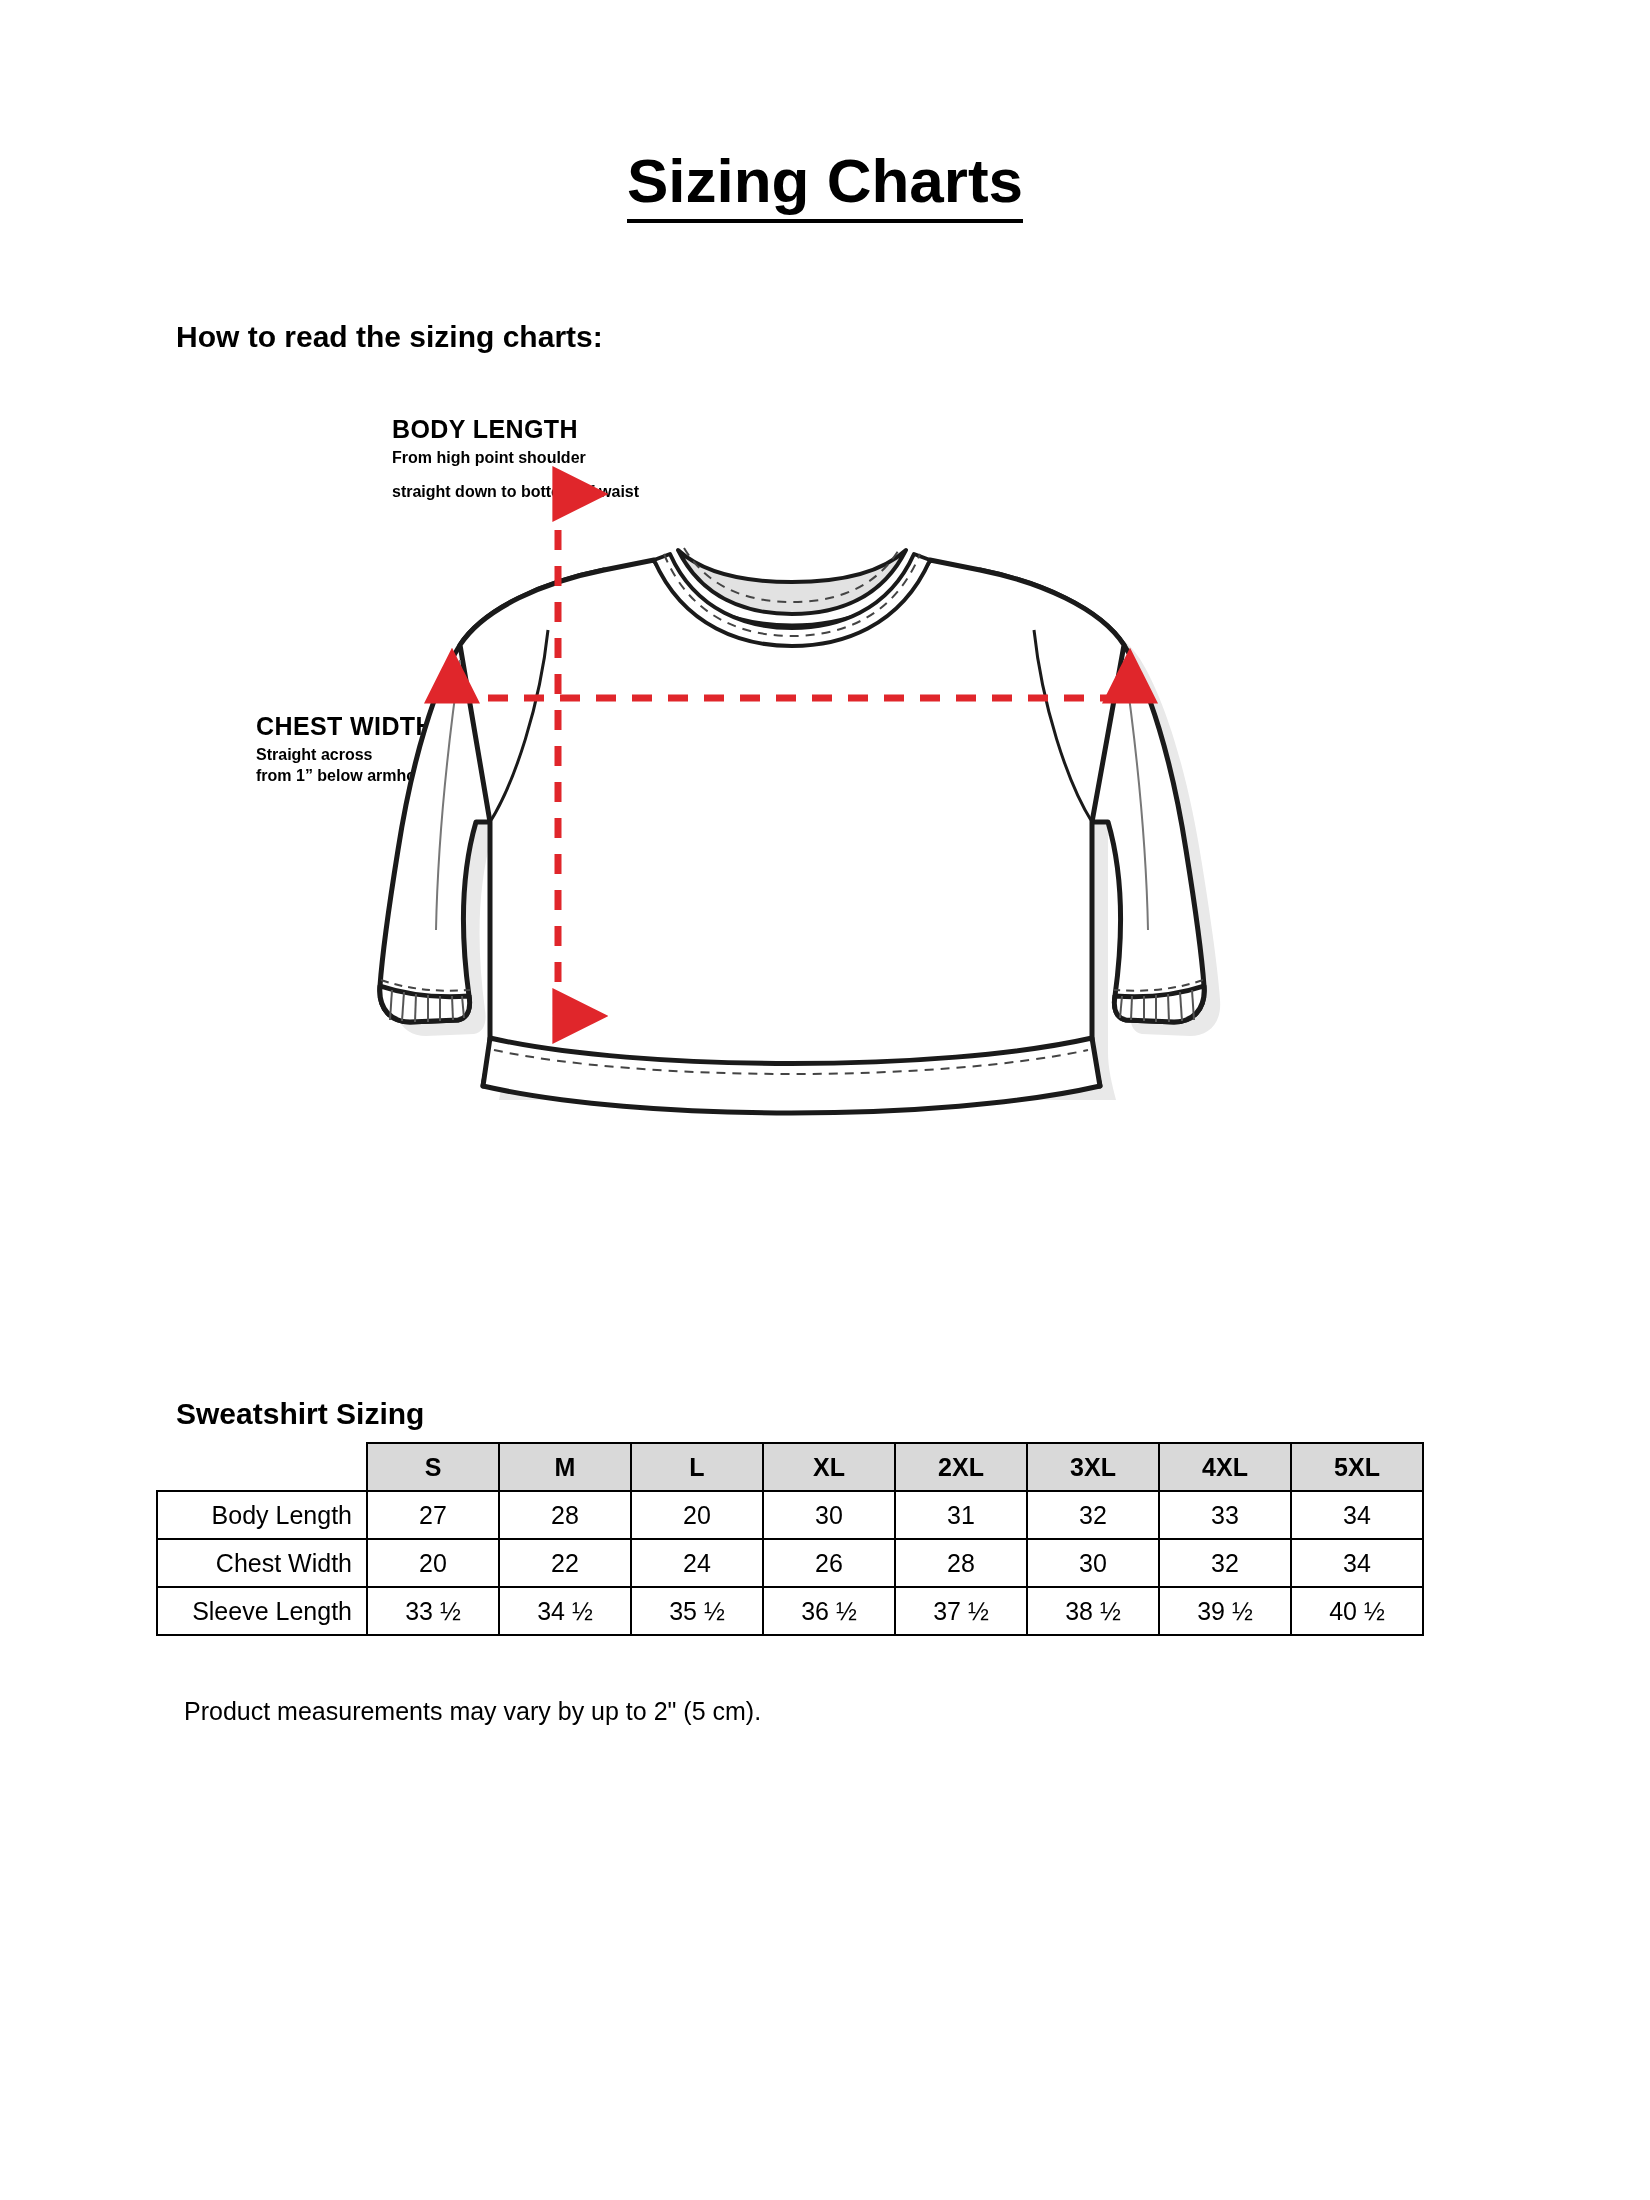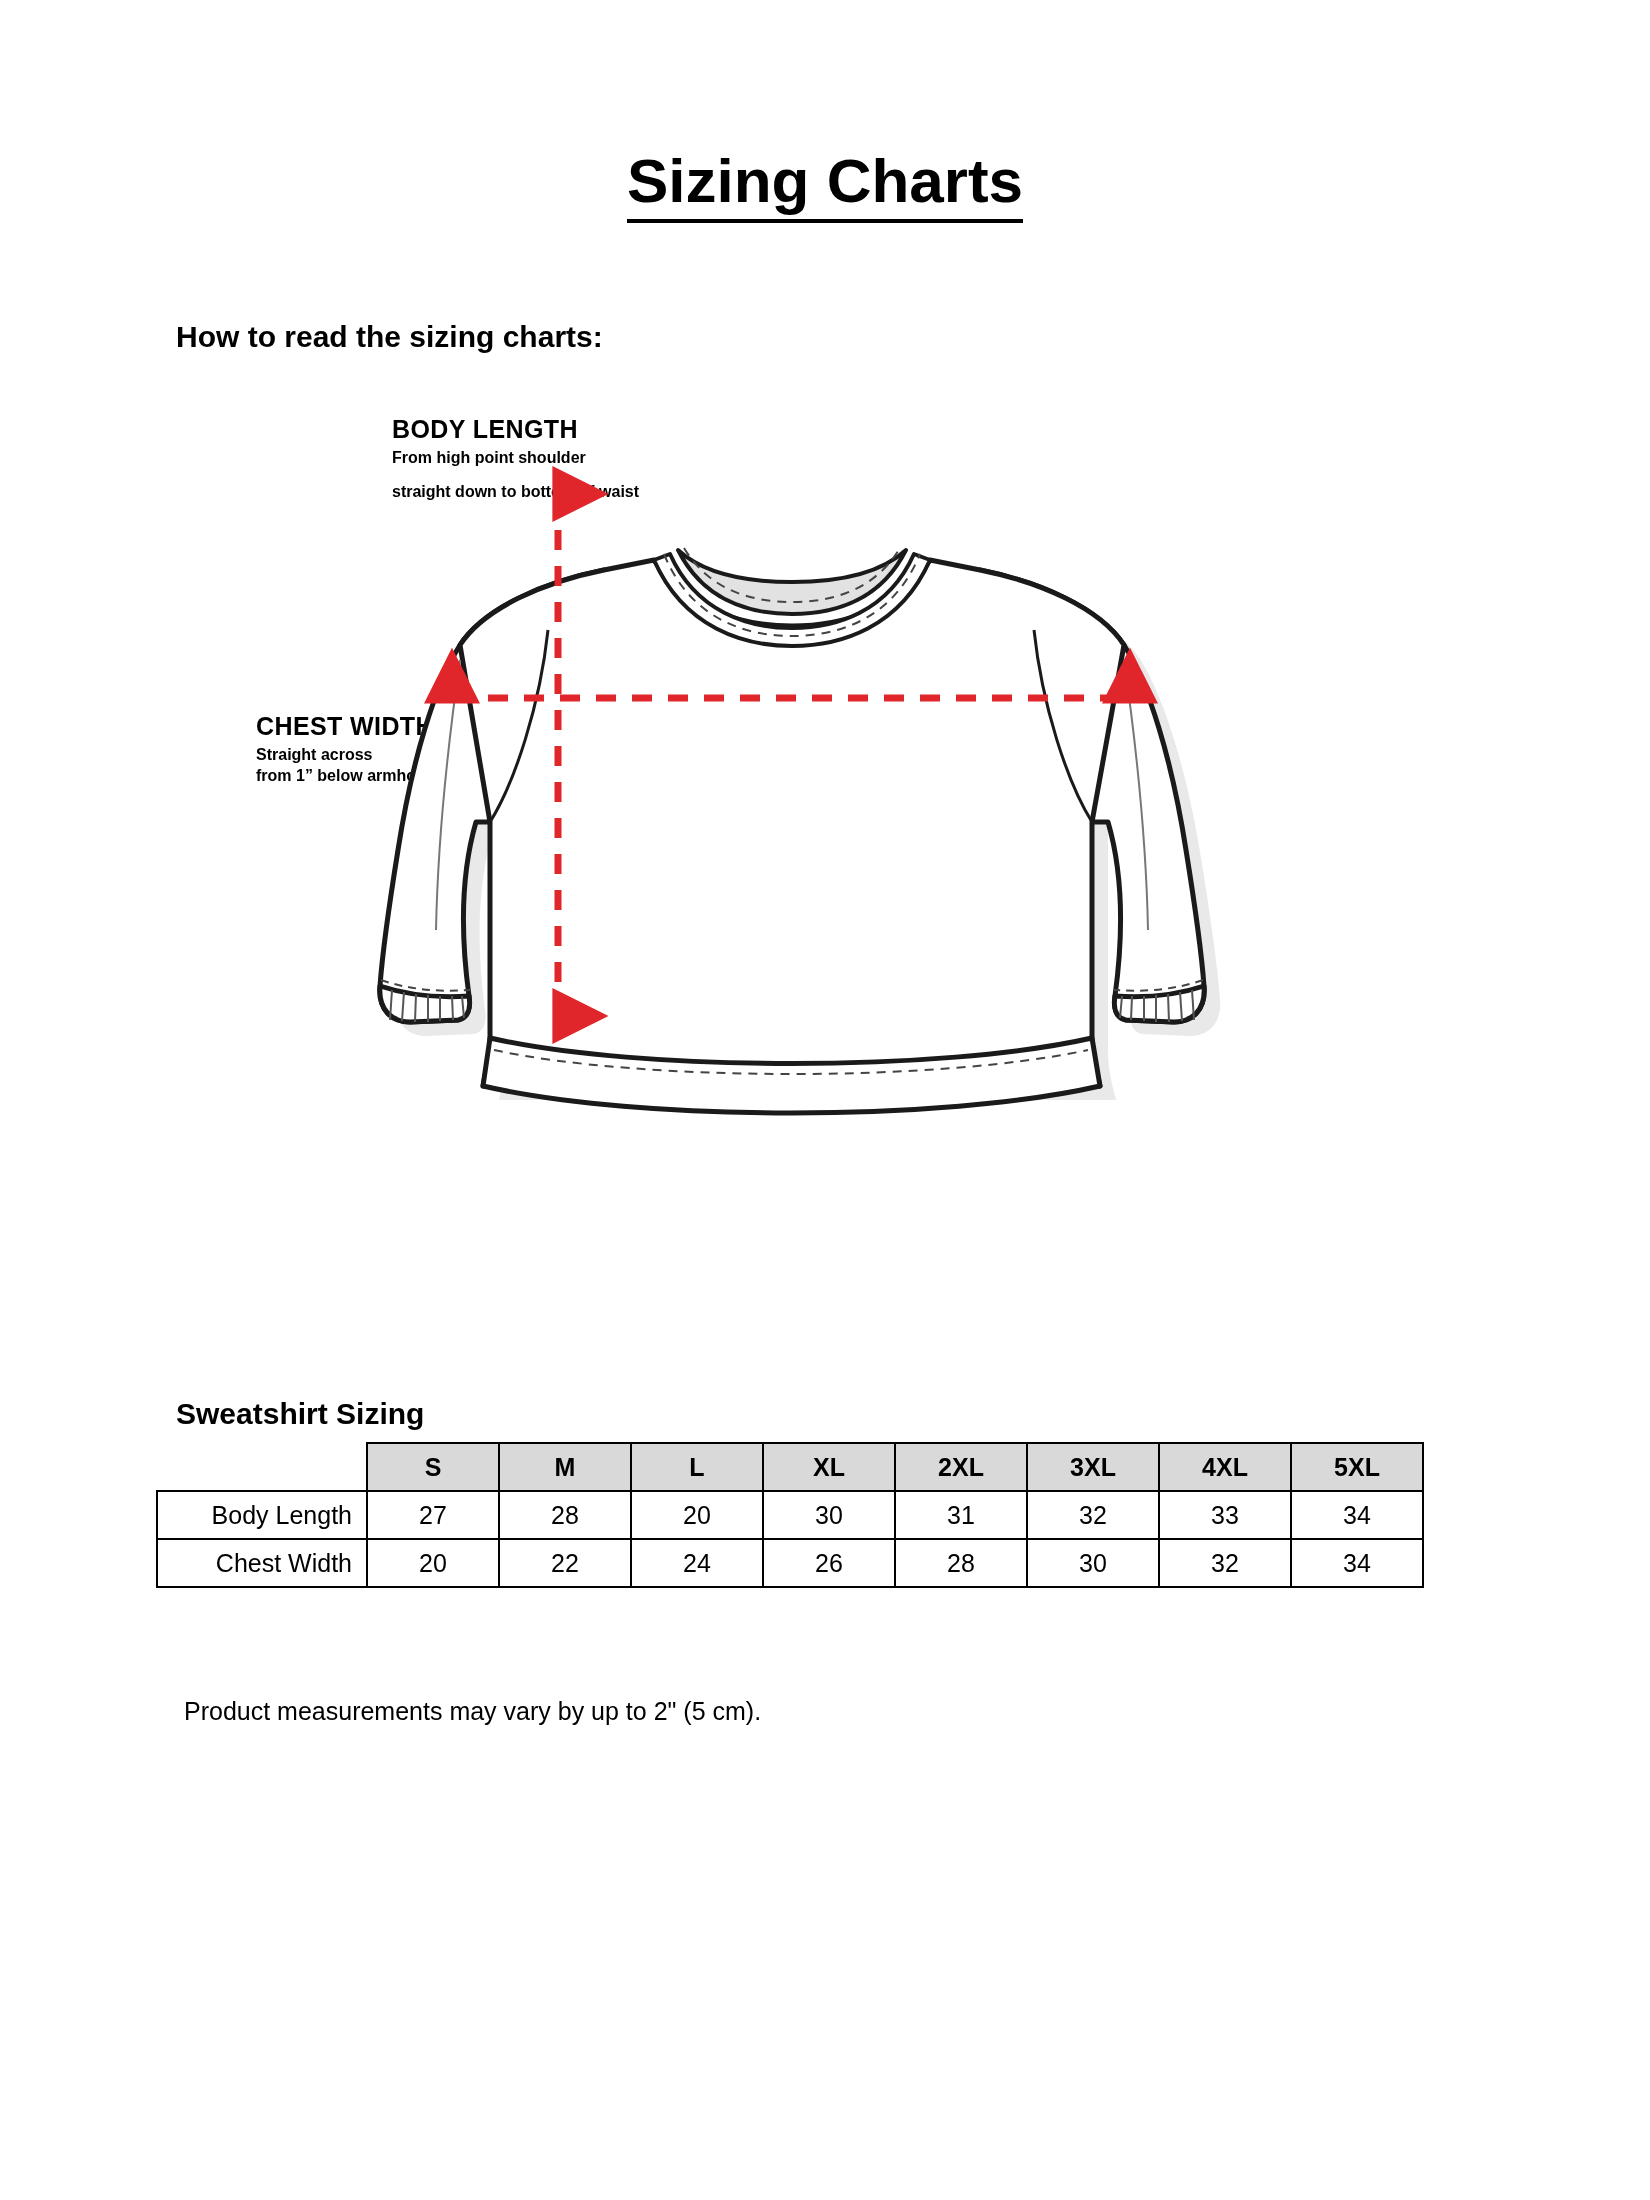--- a/index.html
+++ b/index.html
@@ -355,18 +355,29 @@
         <th>Chest Width</th>
         <td>20</td>
         <td>22</td>
         <td>24</td>
         <td>26</td>
         <td>28</td>
         <td>30</td>
         <td>32</td>
         <td>34</td>
       </tr>
+      <tr>
+        <th>Sleeve Length</th>
+        <td>33 ½</td>
+        <td>34 ½</td>
+        <td>35 ½</td>
+        <td>36 ½</td>
+        <td>37 ½</td>
+        <td>38 ½</td>
+        <td>39 ½</td>
+        <td>40 ½</td>
+      </tr>
     </tbody>
   </table>
 
   <div class="footnote">Product measurements may vary by up to 2" (5 cm).</div>
 
 </div>
 
 </body></html>

